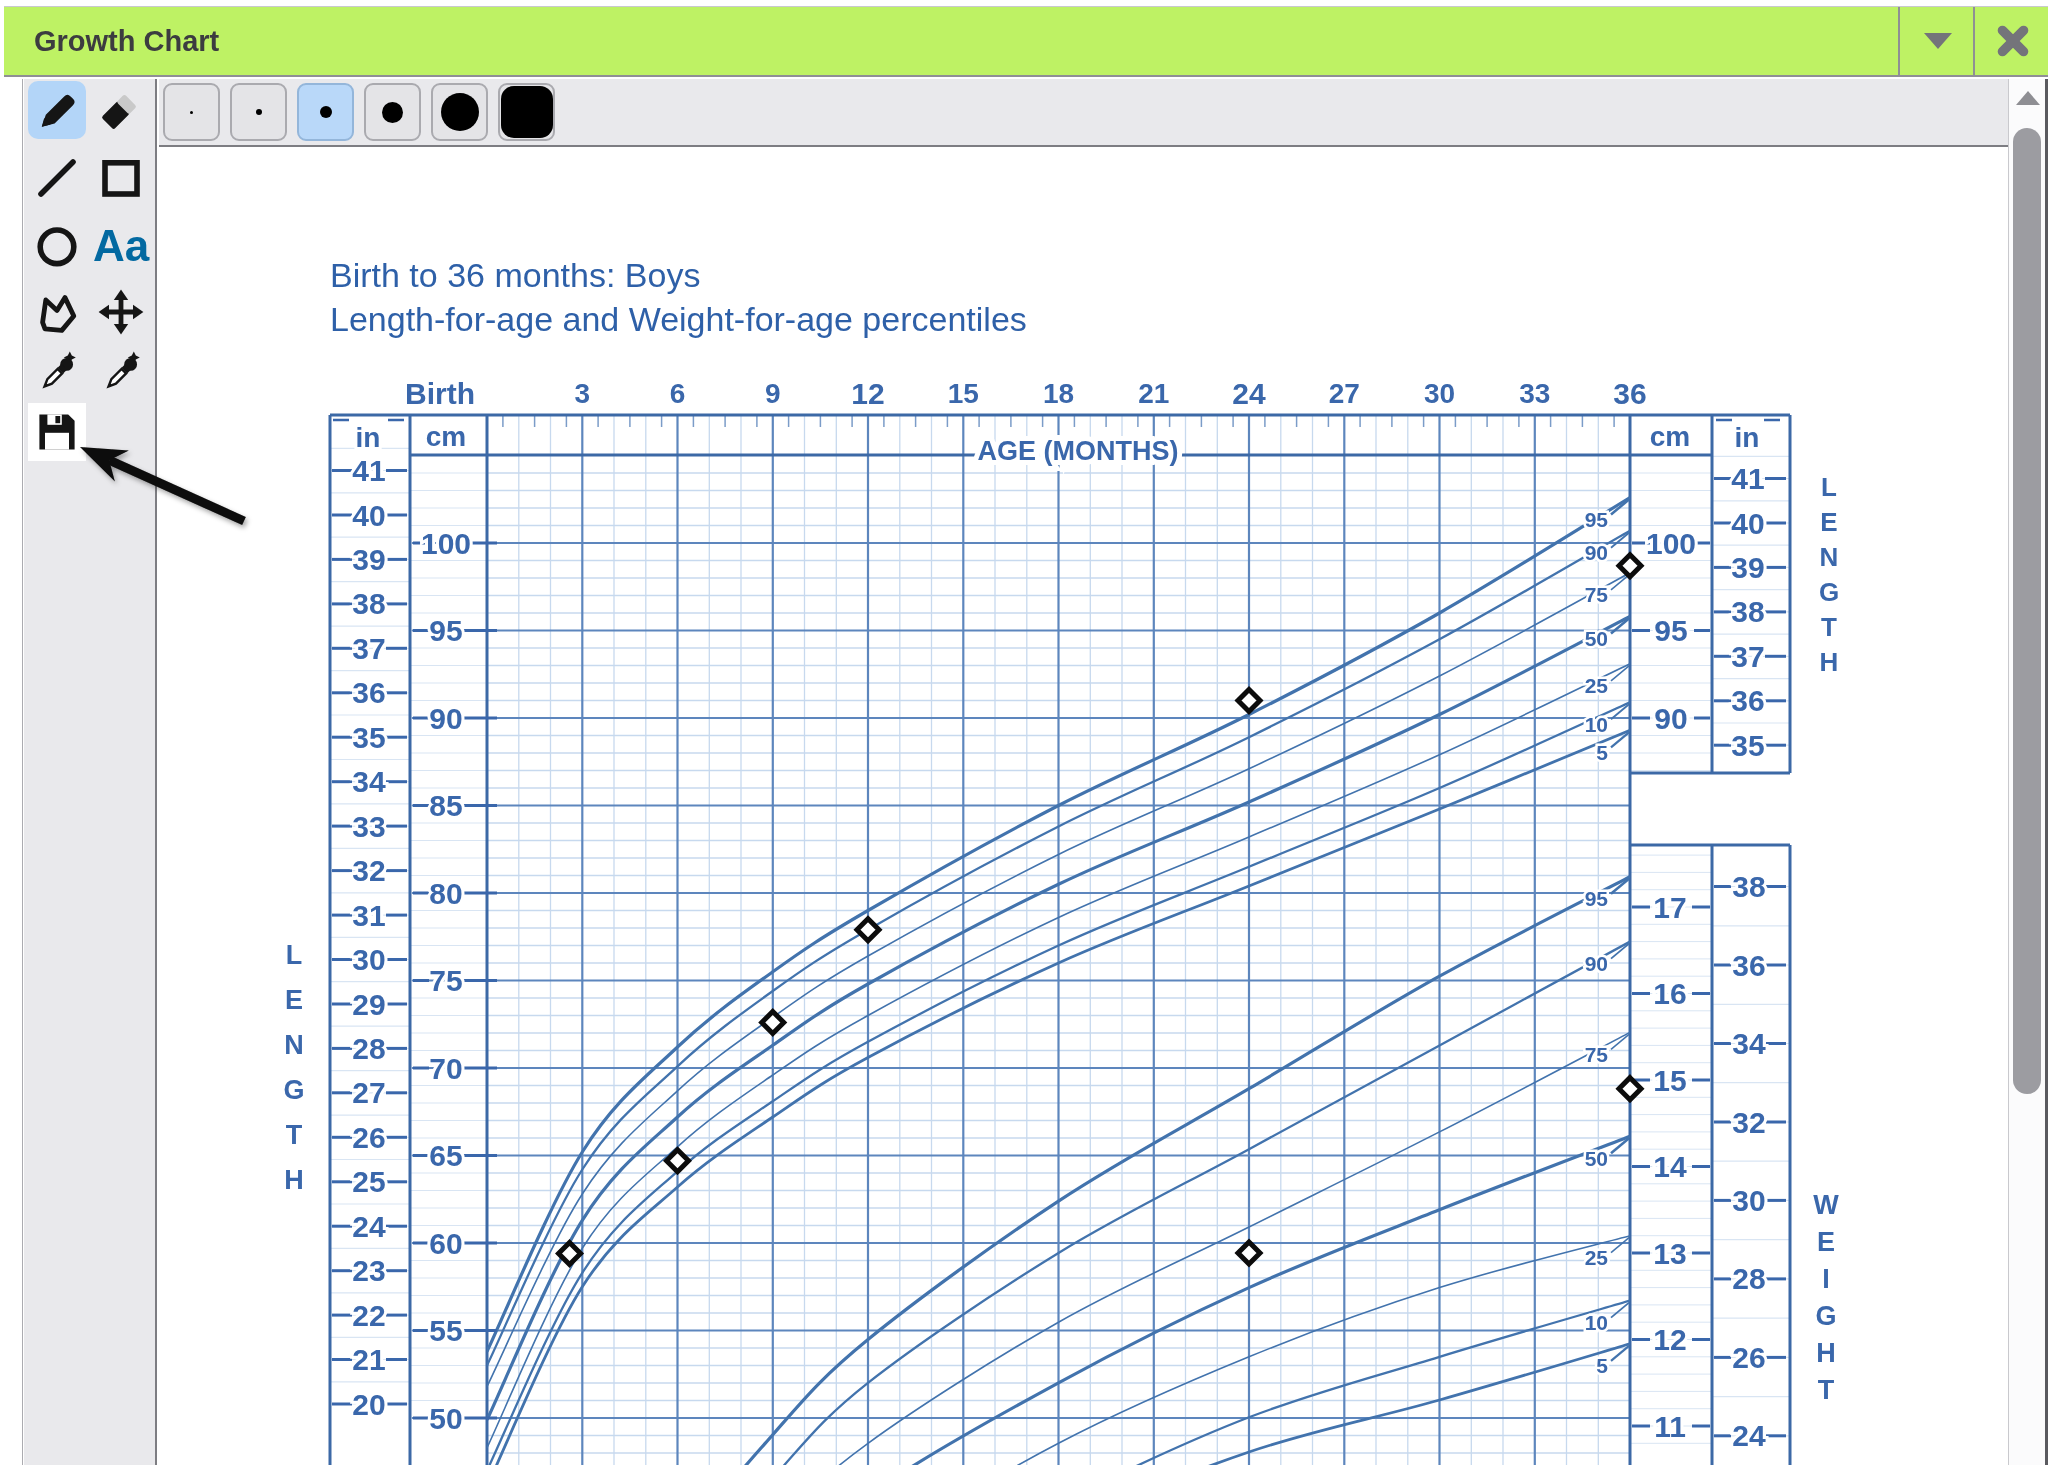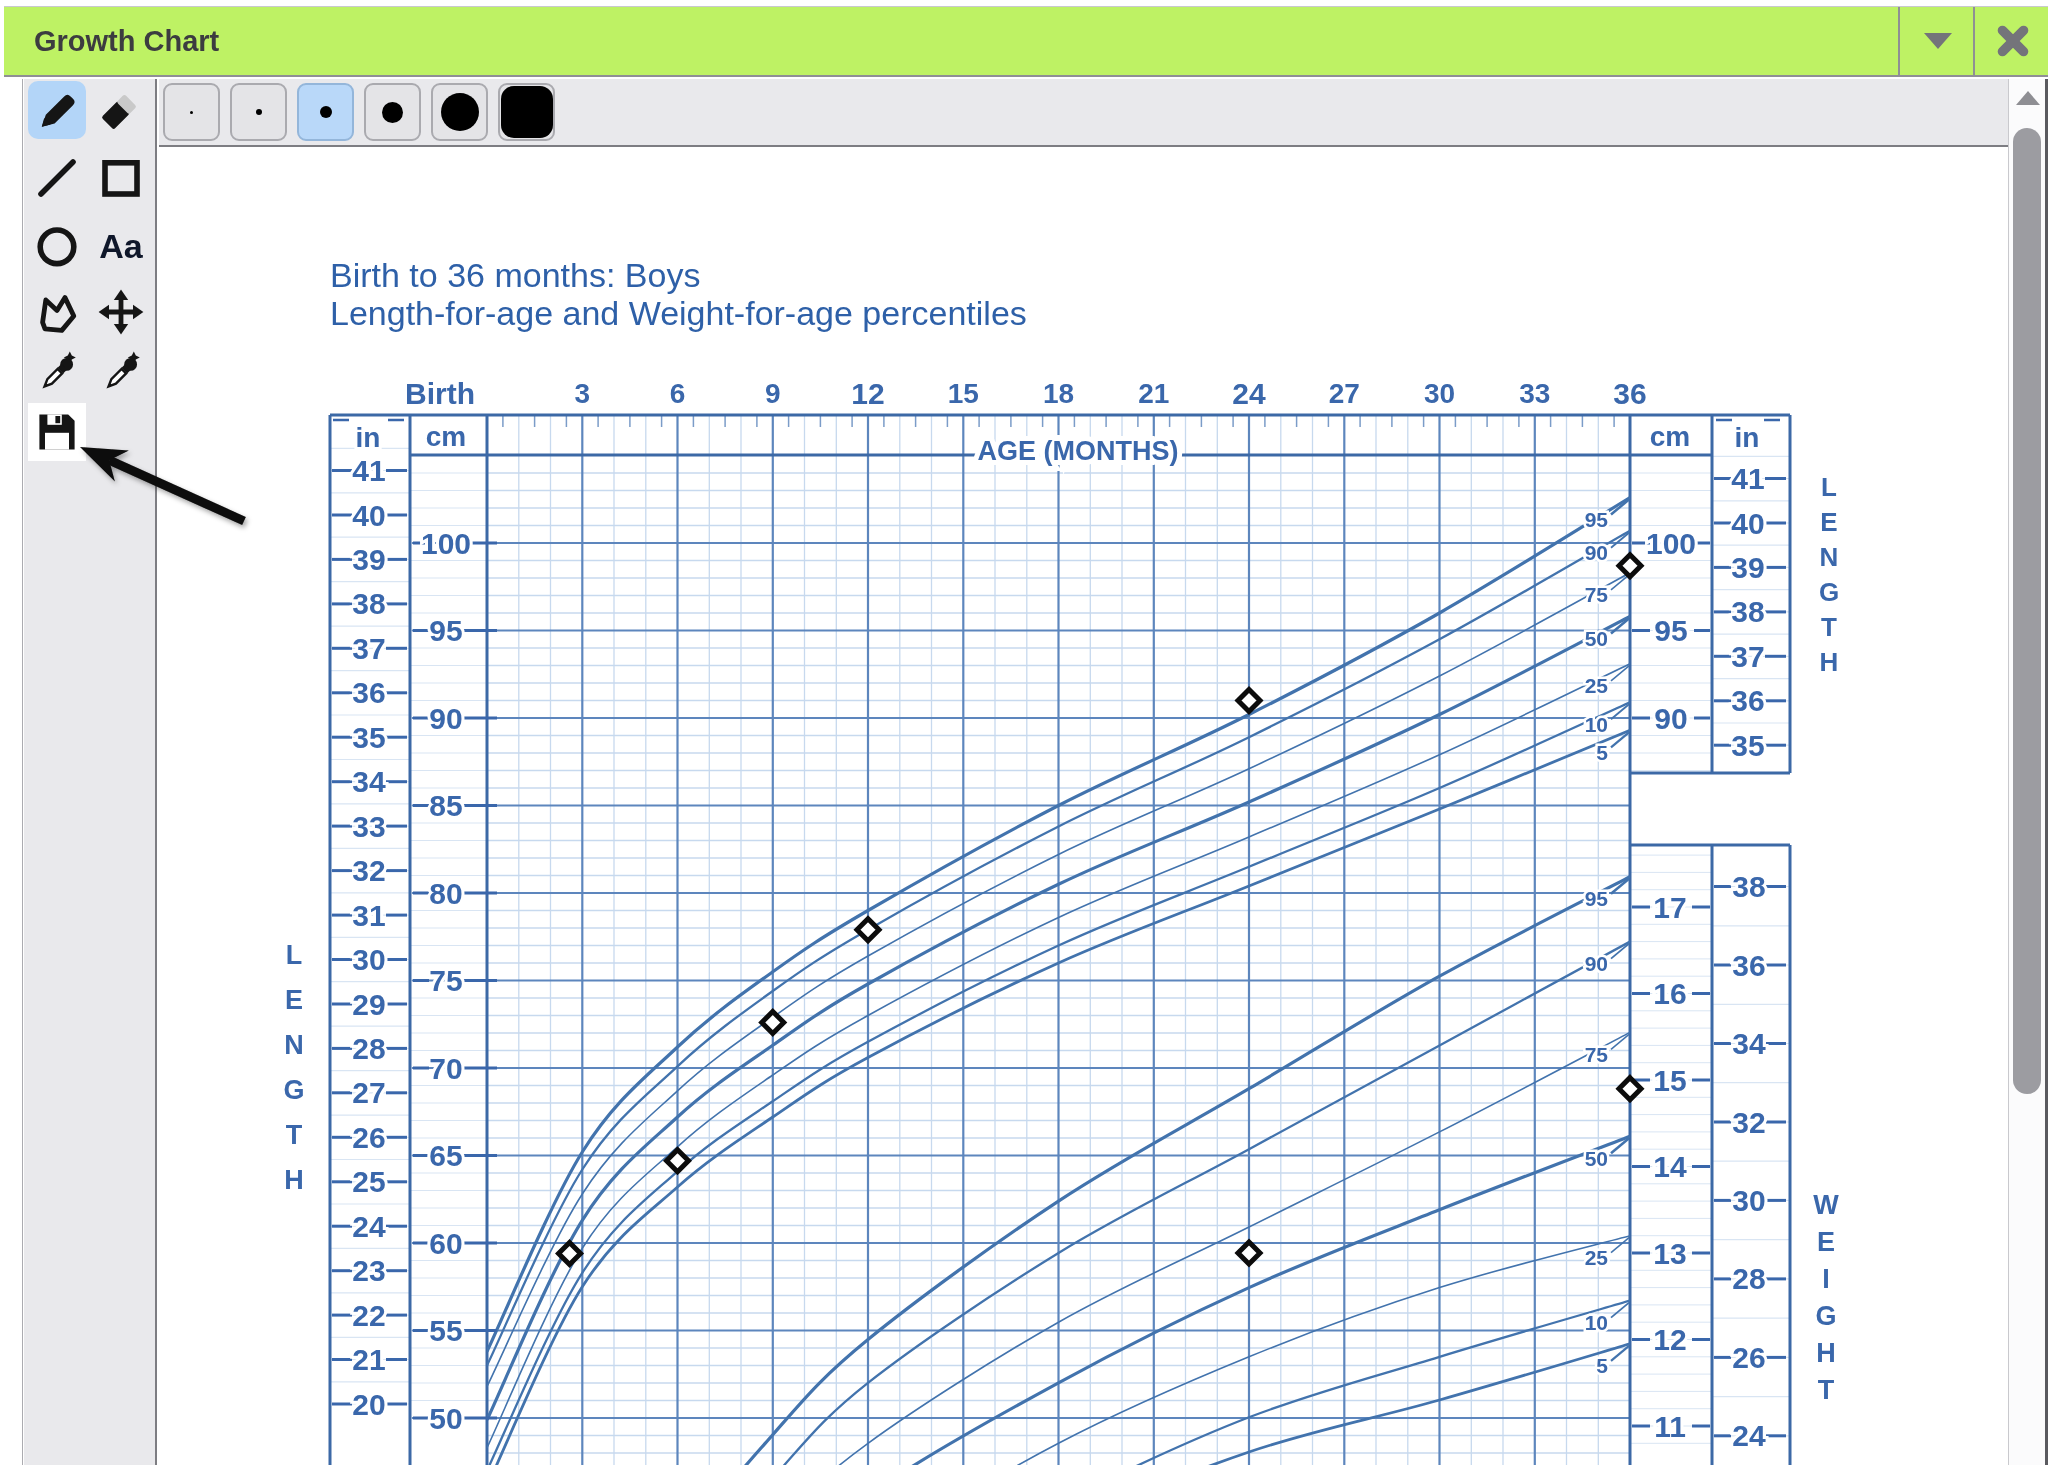--- a/index.html
+++ b/index.html
@@ -29,24 +29,24 @@
   
   .bbtn{width:57px;height:58px;border:2px solid #aaaaaf;border-radius:9px;background:#e4e4e7;
     display:flex;align-items:center;justify-content:center}
   .bbtn.selected{background:#b9d8f9;border-color:#94b6da}
   .bdot{background:#000;border-radius:50%}
   
   .tool{position:absolute;width:58px;height:58px;display:flex;align-items:center;justify-content:center}
   .tool.selected{background:#b3d5f8;border-radius:10px}
   .tool svg{width:48px;height:48px}
   .tool-save{background:#fff}
-  .aa{font-size:34px;font-weight:600;color:#0f172a}
+  .aa{font-size:44px;font-weight:600;color:#0369a1}
   
   .chart-title{position:absolute;left:330px;font-size:34px;font-weight:400;color:#2e60a8;z-index:5}
-  .ct1{top:256px}.ct2{top:294px}
+  .ct1{top:256px}.ct2{top:300px}
   #overlay{position:absolute;left:0;top:0;z-index:30;pointer-events:none}
   #overlay text{font-family:"Liberation Sans",sans-serif}
 </style>
 </head>
 <body>
 
 <div class="titlebar">
   <div class="title">Growth Chart</div>
   <div class="tb-btn collapse">
     <div class="tri-down"></div>

